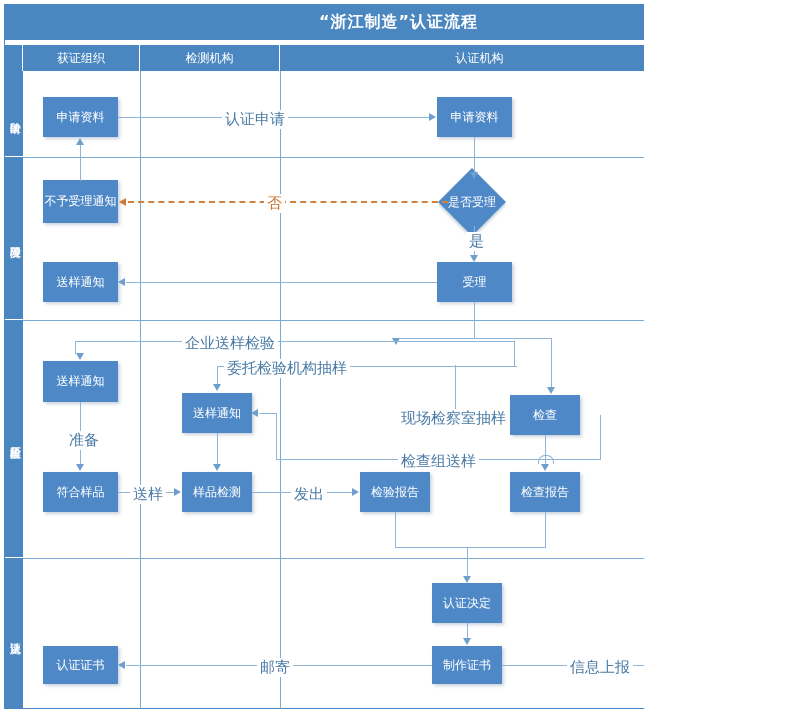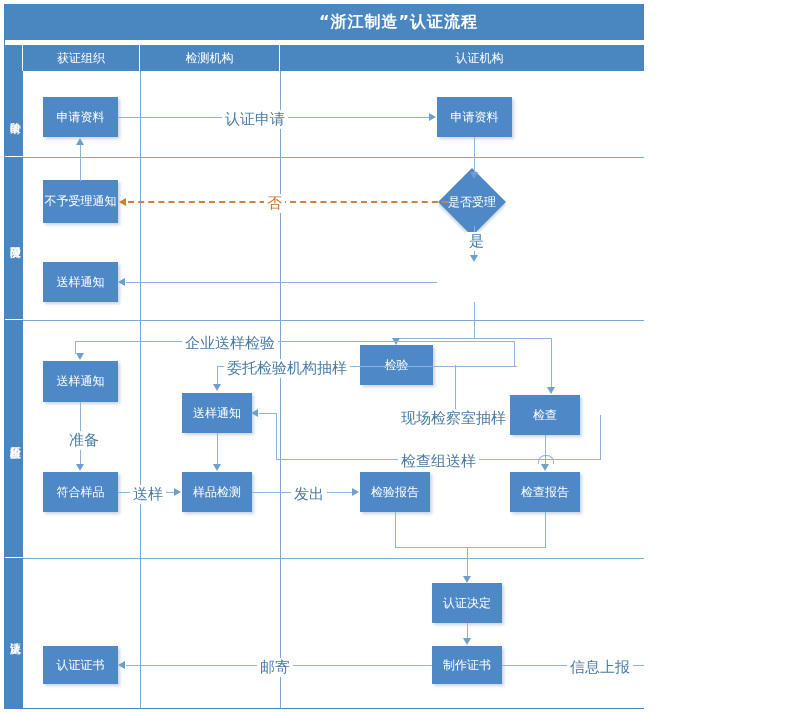--- a/index.html
+++ b/index.html
@@ -115,32 +115,32 @@
 
   <div class="diamond" style="left:448px;top:178px;width:48px;height:48px;">
     <div class="dshape"></div>
     <span>是否受理</span>
   </div>
 
   <div class="node" style="left:43px;top:262px;width:75px;height:40px;">
     <span>送样通知</span>
   </div>
 
+  <div class="node" style="left:437px;top:262px;width:75px;height:40px;">
+    <span>受理</span>
+  </div>
 
   <div class="node" style="left:43px;top:361px;width:75px;height:41px;">
     <span>送样通知</span>
   </div>
 
   <div class="node" style="left:182px;top:393px;width:70px;height:40px;">
     <span>送样通知</span>
   </div>
 
-  <div class="node" style="left:360px;top:345px;width:73px;height:40px;">
-    <span>检验</span>
-  </div>
 
   <div class="node" style="left:43px;top:472px;width:75px;height:40px;">
     <span>符合样品</span>
   </div>
 
   <div class="node" style="left:510px;top:395px;width:70px;height:40px;">
     <span>检查</span>
   </div>
 
   <div class="node" style="left:182px;top:472px;width:70px;height:40px;">

